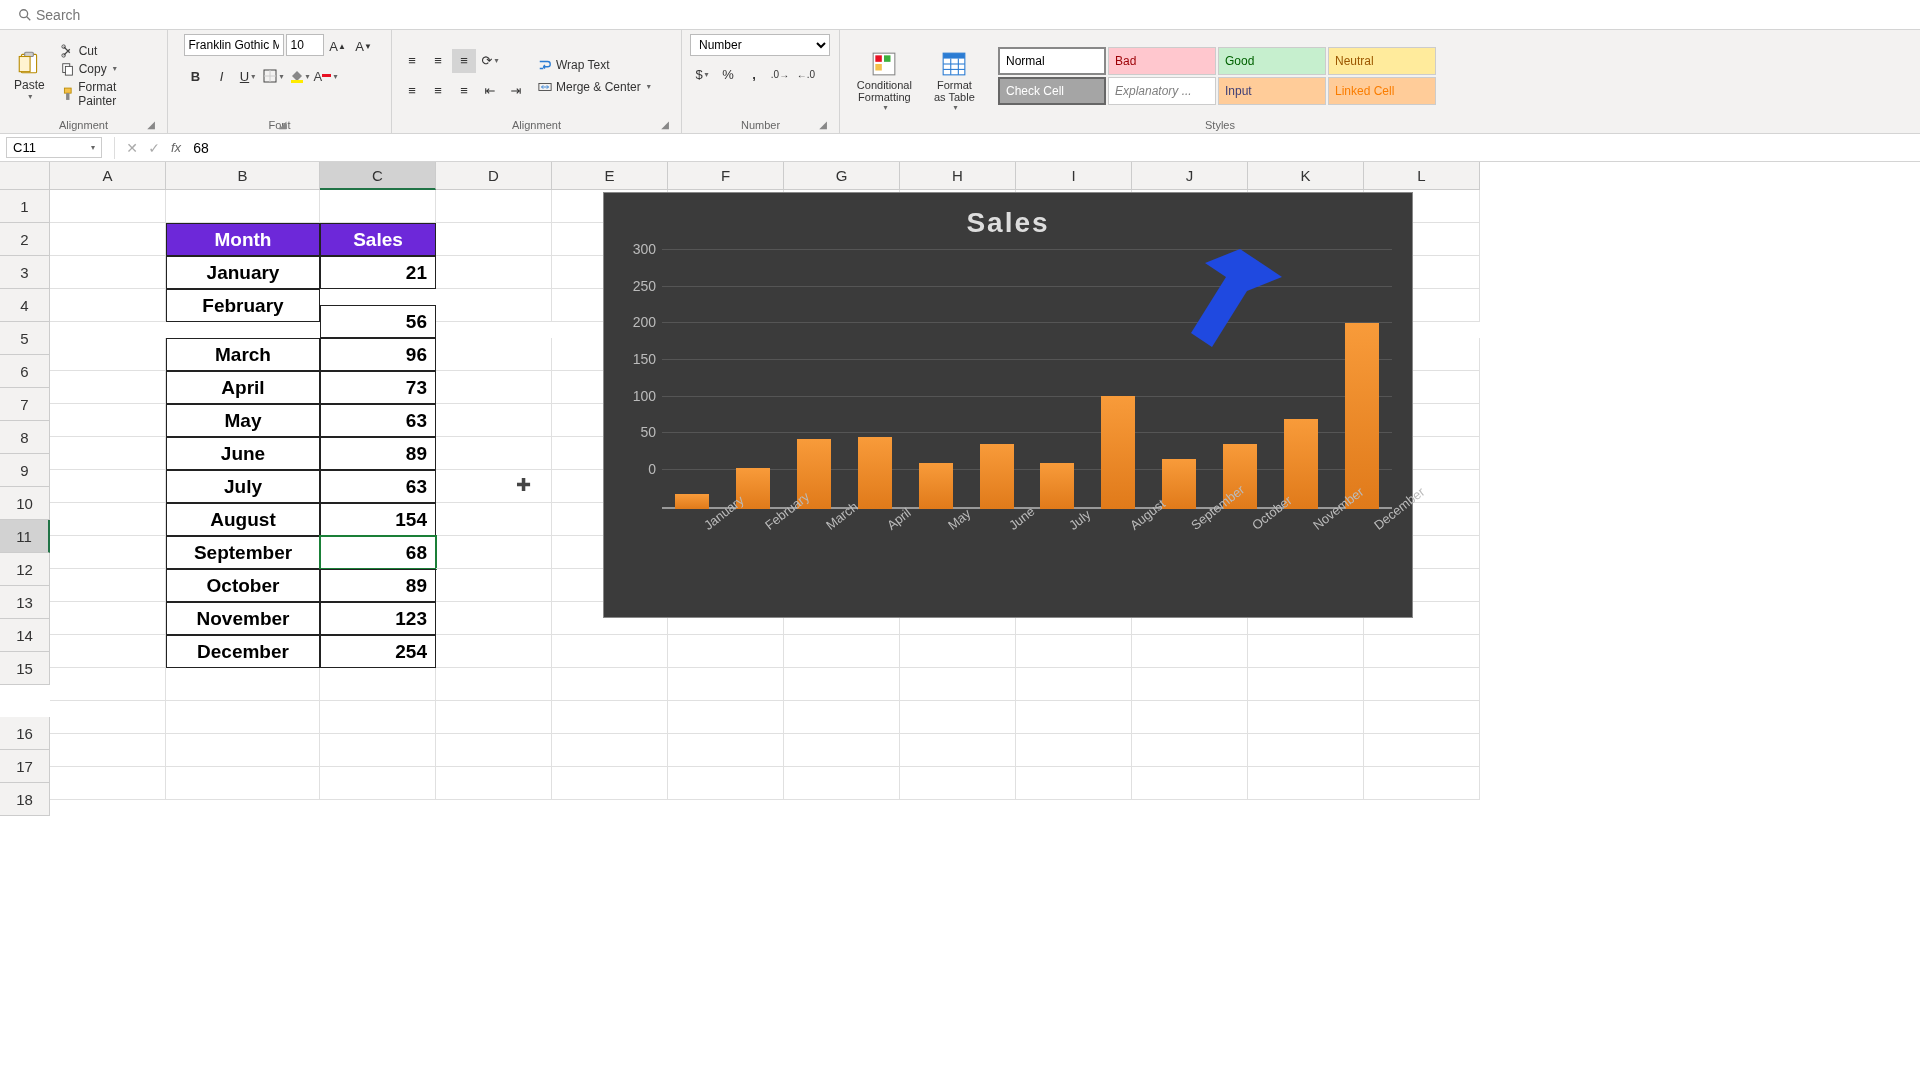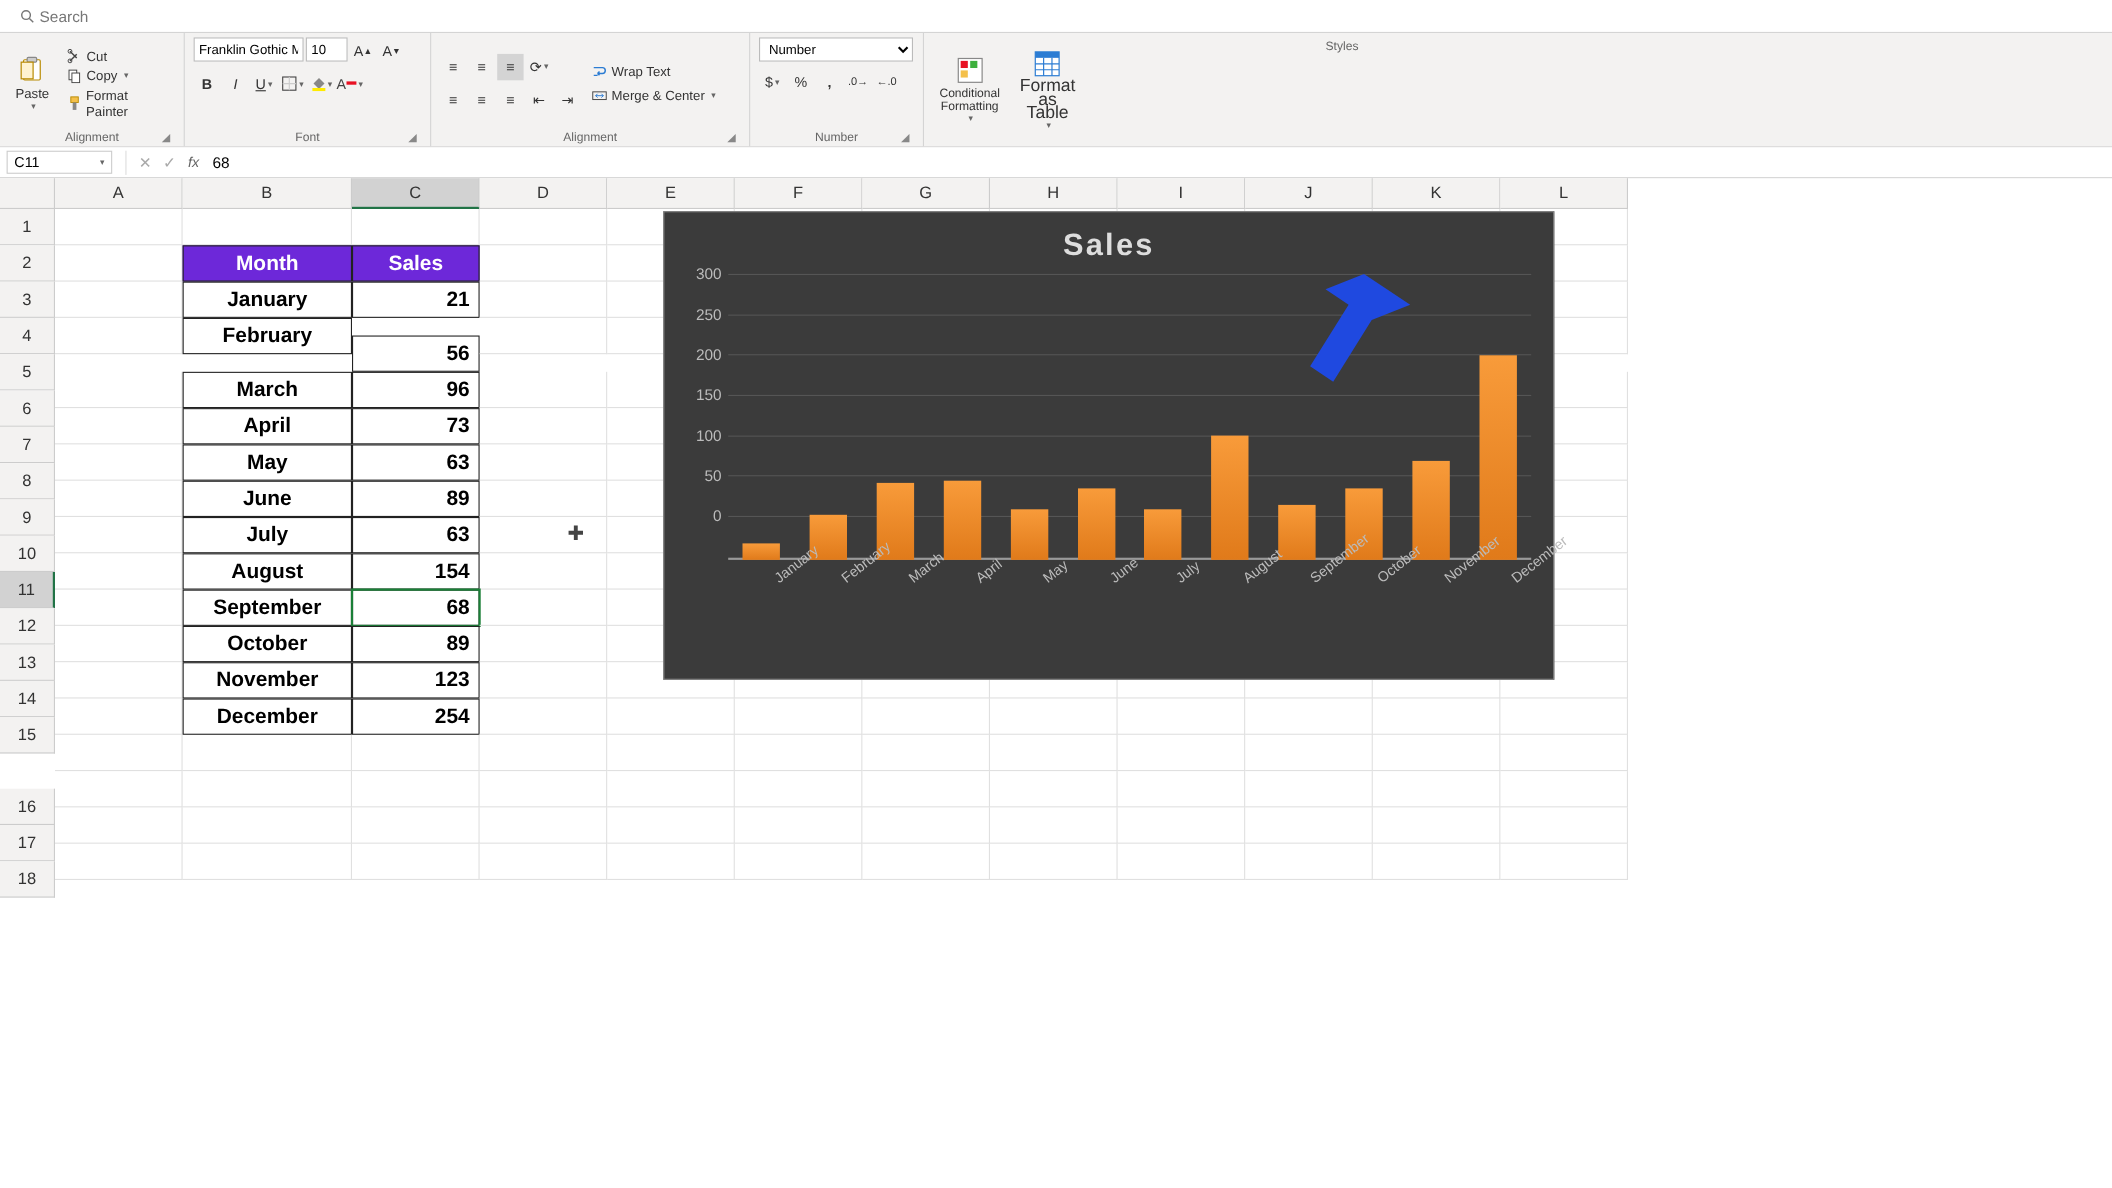--- a/index.html
+++ b/index.html
@@ -134,21 +134,21 @@
             <span>Format Painter</span>
           </div>
       </div>
     </div>
     <div class="group-label">
         <span>Alignment</span>
         <span class="group-launcher">◢</span>
       </div>
   </div>
 
-  <div class="group" style="width:224px;">
+  <div class="group" style="width:224px;align-items:center;">
     <div class="group-content btn-col" style="gap:6px;align-items:flex-start;">
       <div class="icon-row">
         <input class="font-select font-name" value="Franklin Gothic M" style="">
         <input class="font-select font-size" value="10" style="">
         <div class="icon-btn">A<sup style="font-size:8px">▲</sup></div>
         <div class="icon-btn">A<sup style="font-size:8px">▼</sup></div>
       </div>
       <div class="icon-row">
         <div class="icon-btn">
             <b>B</b>
@@ -261,28 +261,40 @@
       </div>
       <div class="big-btn">
         <svg class="icon" viewBox="0 0 24 24">
             <rect x="2" y="2" width="20" height="20" fill="#fff" stroke="#2b7cd3"></rect>
             <rect x="2" y="2" width="20" height="5" fill="#2b7cd3"></rect>
             <line x1="2" y1="12" x2="22" y2="12" stroke="#2b7cd3"></line>
             <line x1="2" y1="17" x2="22" y2="17" stroke="#2b7cd3"></line>
             <line x1="9" y1="7" x2="9" y2="22" stroke="#2b7cd3"></line>
             <line x1="16" y1="7" x2="16" y2="22" stroke="#2b7cd3"></line>
           </svg>
-        <span style="text-align:center;font-size:16px;line-height:12px">Format as Table</span>
+        <span style="text-align:center;font-size:11px;line-height:12px">Format as Table</span>
           <span class="dropdown-caret">▾</span>
       </div>
     </div>
     <div class="group-label"></div>
   </div>
 
   <div class="group" style="width:460px;border-right:none;">
+    <div class="group-content">
+      <div class="style-grid" id="style-grid">
+          <div class="style-cell style-normal">Normal</div>
+          <div class="style-cell style-bad">Bad</div>
+          <div class="style-cell style-good">Good</div>
+          <div class="style-cell style-neutral">Neutral</div>
+          <div class="style-cell style-check">Check Cell</div>
+          <div class="style-cell style-explan">Explanatory ...</div>
+          <div class="style-cell style-input">Input</div>
+          <div class="style-cell style-linked">Linked Cell</div>
+        </div>
+    </div>
     <div class="group-label">
         <span>Styles</span>
       </div>
   </div>
 
 </div>
 
 <div class="formula-bar">
   <div class="name-box">
       <span>C11</span>

